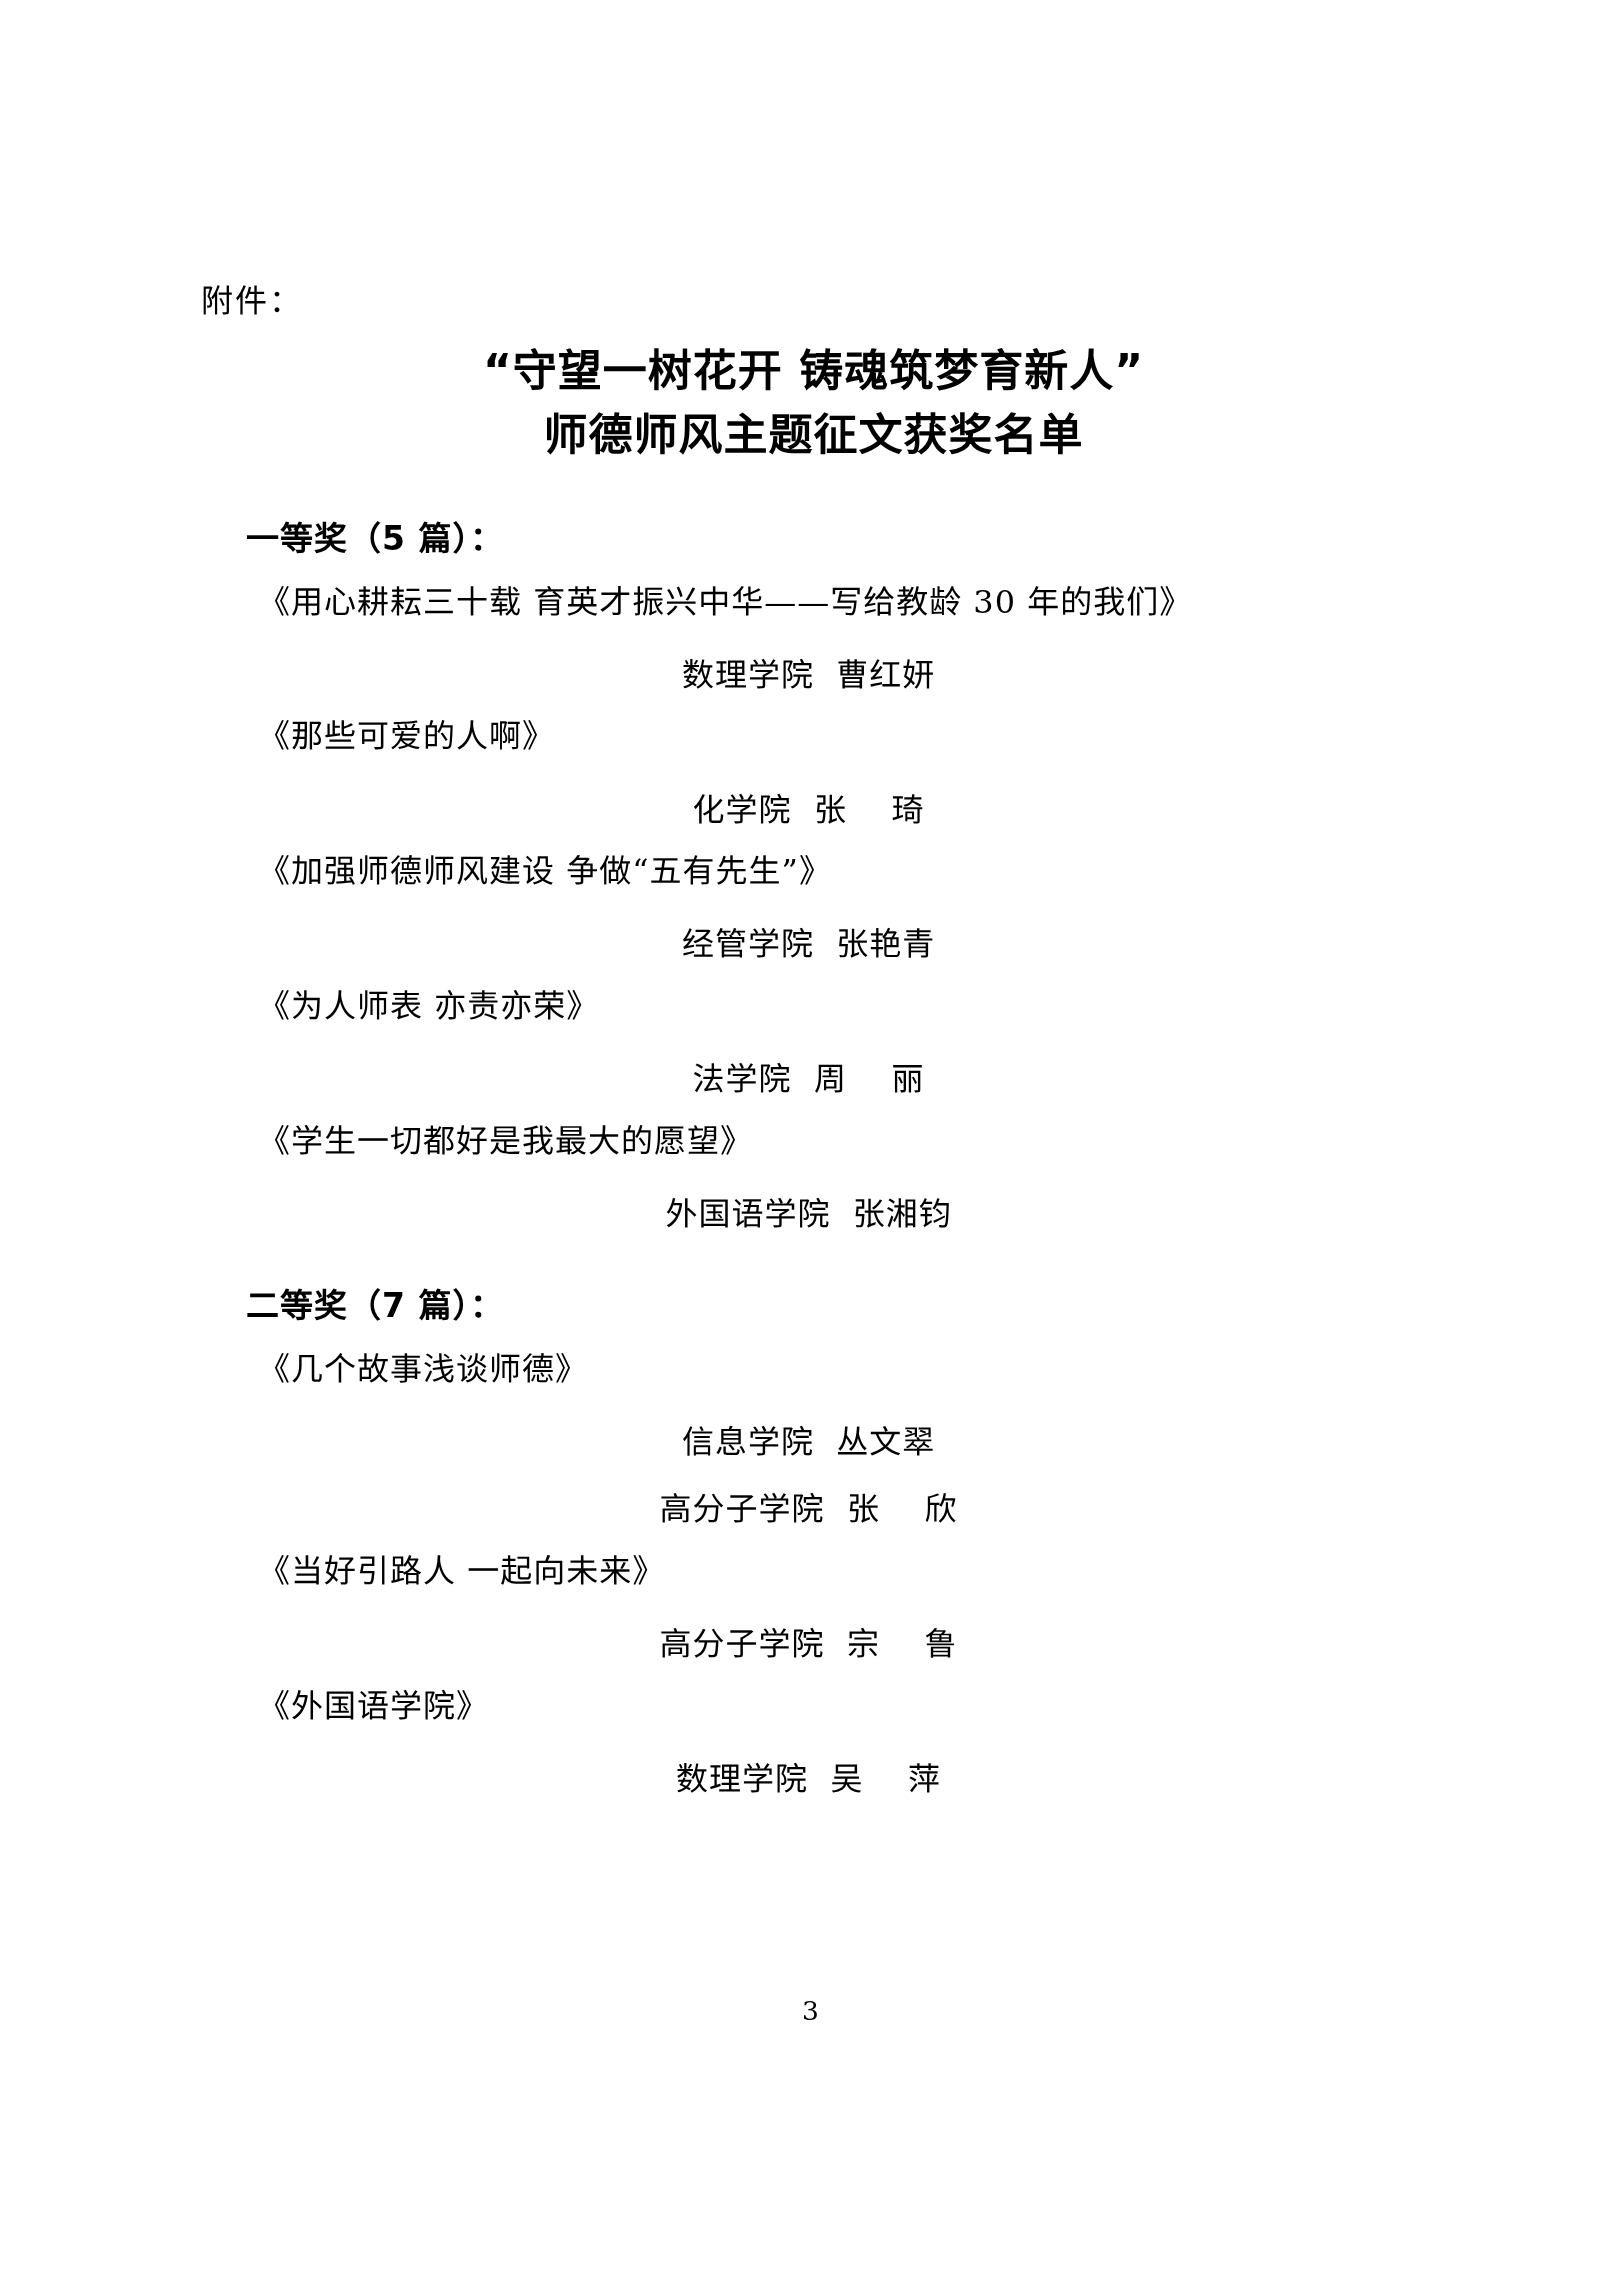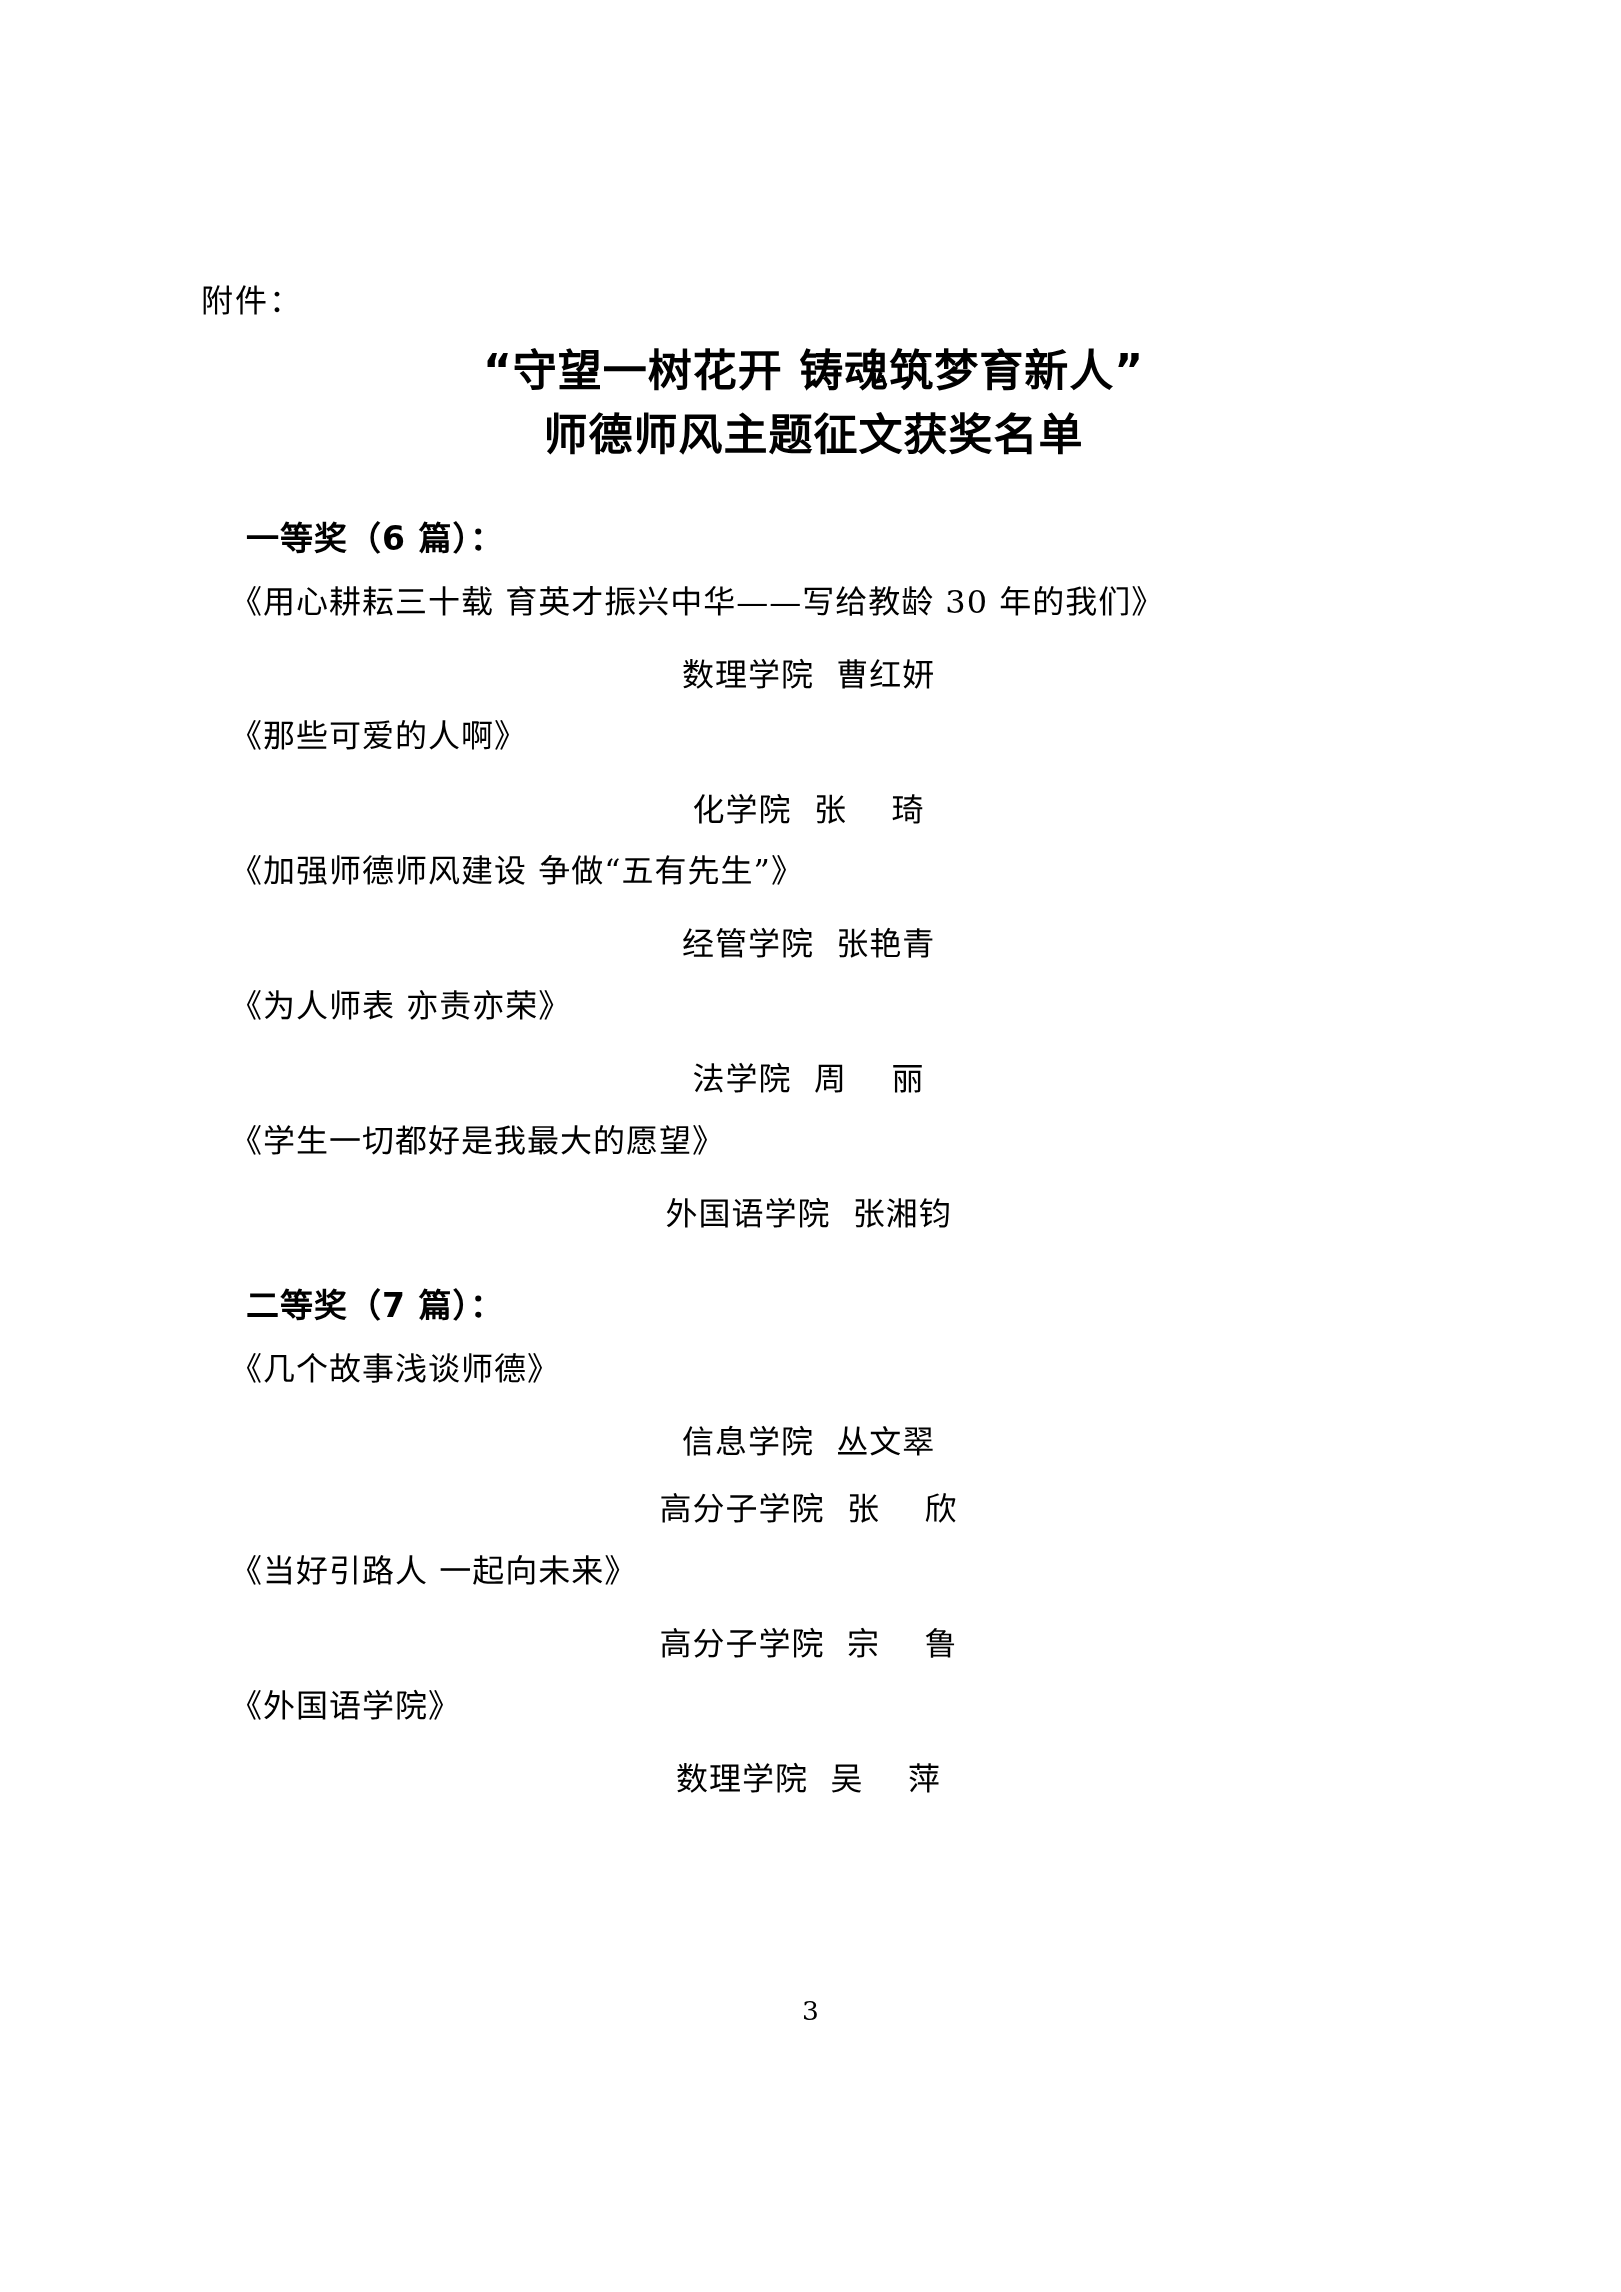--- a/index.html
+++ b/index.html
@@ -59,21 +59,21 @@
     margin: 0 0 5.9px 45px;
     font-family: "DejaVu Sans", "Liberation Sans", sans-serif;
   }
   .entry {
     margin-top: 17.6px;
   }
   .entry-title {
     font-size: 32px;
     line-height: 1.55;
     letter-spacing: 1px;
-    margin-left: 29px;
+    margin-left: 57px;
     text-indent: 0;
   }
   .entry-title.wrap {
     text-indent: -57px;
     padding-left: 57px;
   }
   .entry-author {
     font-size: 32px;
     letter-spacing: 1px;
     text-align: center;
@@ -99,21 +99,21 @@
   <div class="content">
 
     <div class="attachment-label">附件：</div>
 
     <div class="doc-title">
       <span class="line1">“守望一树花开  铸魂筑梦育新人”</span>
       <span class="line2">师德师风主题征文获奖名单</span>
     </div>
 
     <div class="award-group">
-      <div class="award-heading">一等奖（6 篇）：</div>
+      <div class="award-heading">一等奖（5 篇）：</div>
 
       <div class="entry">
         <div class="entry-title wrap">《用心耕耘三十载  育英才振兴中华——写给教龄 30 年的我们》</div>
         <div class="entry-author">数理学院  曹红妍</div>
       </div>
 
       <div class="entry">
         <div class="entry-title">《那些可爱的人啊》</div>
         <div class="entry-author">化学院  张    琦</div>
       </div>

